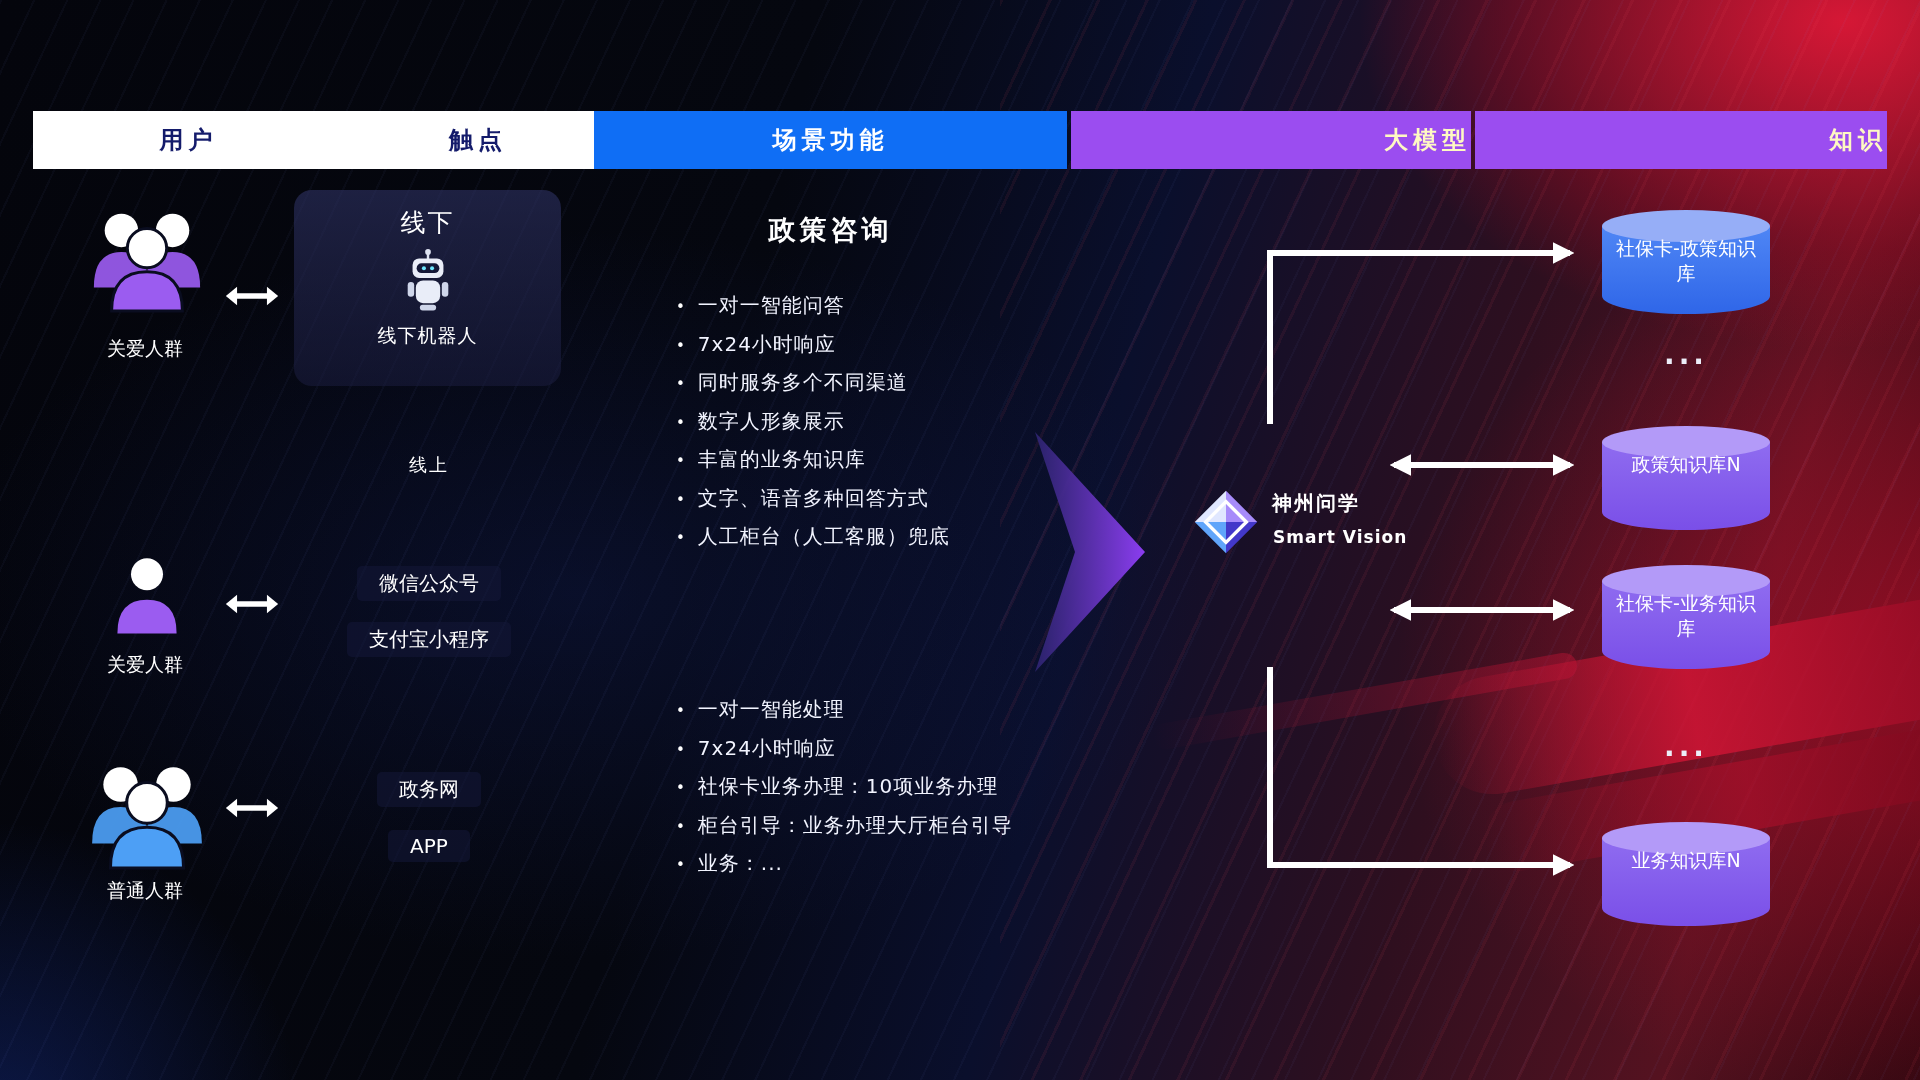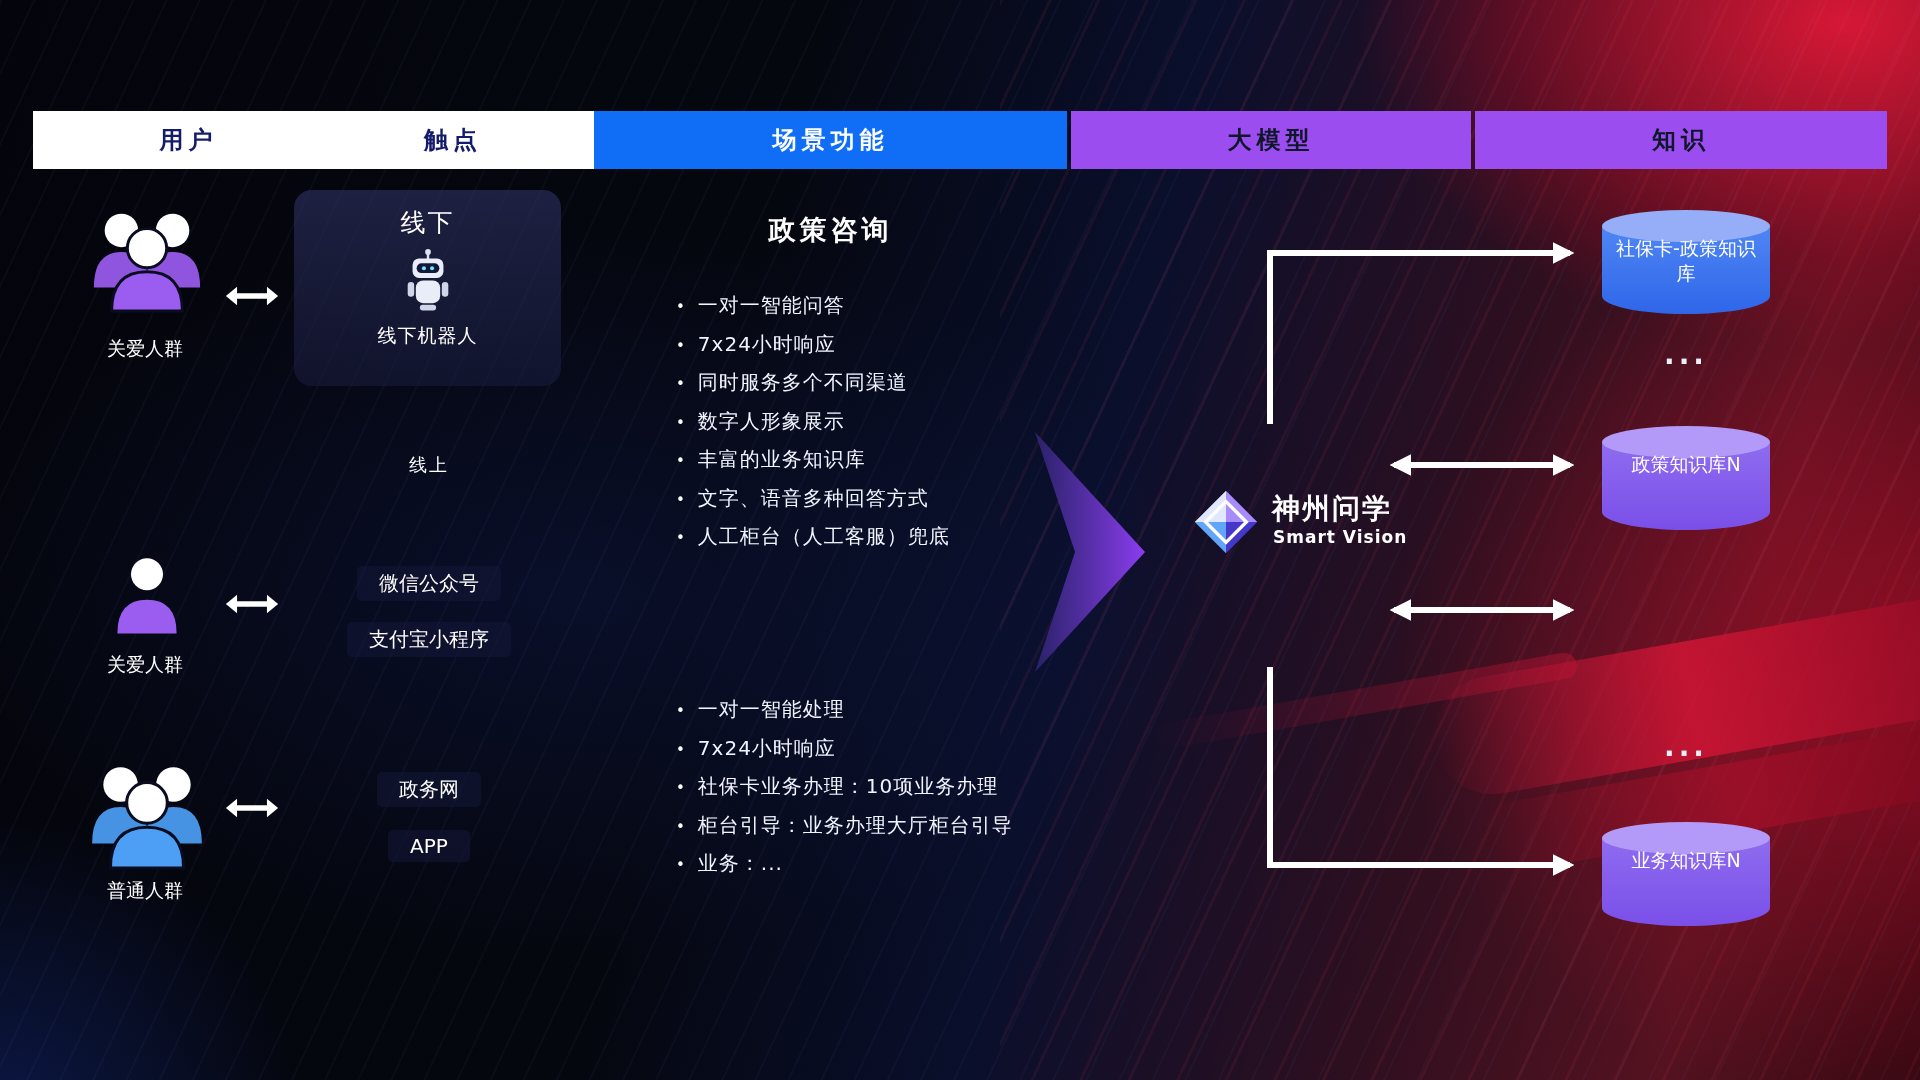--- a/index.html
+++ b/index.html
@@ -16,23 +16,23 @@
   .bg-streaks-blue{position:absolute;inset:0;background:repeating-linear-gradient(115deg,rgba(130,150,255,.04) 0 2px,transparent 2px 30px);}
   .bg-streaks-red{position:absolute;left:1000px;top:0;width:920px;height:1080px;background:repeating-linear-gradient(115deg,rgba(255,80,100,.07) 0 3px,transparent 3px 44px);}
   .swoosh{position:absolute;border-radius:70px;}
   .swoosh-a{left:1430px;top:636px;width:580px;height:118px;transform:rotate(-10deg);opacity:.85;background:linear-gradient(90deg,rgba(200,16,47,0),#d01535 45%,#8a0a22);}
   .swoosh-b{left:1480px;top:760px;width:540px;height:70px;transform:rotate(-10deg);opacity:.7;background:linear-gradient(90deg,rgba(160,12,40,0),#a80f2a 50%,#6e0719);}
   .swoosh-c{left:1150px;top:688px;width:430px;height:26px;transform:rotate(-10deg);opacity:.45;background:linear-gradient(90deg,rgba(200,16,47,0),#c01335);}
 
   .hdr{position:absolute;top:111px;height:58px;display:flex;align-items:center;justify-content:center;font-size:24px;font-weight:bold;letter-spacing:5px;}
   .hdr-white{background:#ffffff;color:#141b6b;padding-left:40px;}
   .hdr-blue{background:#0f6ef5;color:#fff;}
-  .hdr-purple{background:#9b4df0;color:#0f172a;}
+  .hdr-purple{background:#9b4df0;color:#fef9c3;justify-content:flex-end;}
   .hdr1{left:33px;width:231px;}
-  .hdr2{left:253px;width:320px;}
+  .hdr2{left:278px;width:320px;}
   .hdr3{left:594px;width:473px;}
   .hdr4{left:1071px;width:400px;}
   .hdr5{left:1475px;width:412px;}
 
   .icon-wrap{position:absolute;}
   .icon-wrap svg{display:block;width:100%;height:100%;}
   .u1{left:86px;top:192px;width:122px;height:128px;color:#9b5cf0;}
   .u2{left:111px;top:549px;width:72px;height:92px;color:#9b5cf0;}
   .u3{left:84px;top:746px;width:126px;height:130px;color:#4d9ff5;}
   .ulabel{position:absolute;left:45px;width:200px;text-align:center;font-size:19px;color:#fff;}
@@ -55,21 +55,21 @@
   .st1{top:212px;} .st2{top:594px;}
   .slist{position:absolute;left:676px;display:flex;flex-direction:column;gap:11.5px;font-size:20px;color:#f2f4ff;letter-spacing:1px;}
   .sl1{top:292px;} .sl2{top:696px;}
   .li{display:flex;gap:12px;align-items:baseline;}
   .li::before{content:"•";font-size:15px;color:#fff;}
 
   .bigarrow{position:absolute;left:1035px;top:432px;width:110px;height:240px;}
 
   .logo-mark{position:absolute;left:1192px;top:488px;width:68px;height:68px;}
   .logo-mark svg{width:100%;height:100%;}
-  .logo-name{position:absolute;left:1272px;top:490px;font-size:28px;font-weight:bold;letter-spacing:2px;}
+  .logo-name{position:absolute;left:1272px;top:490px;font-size:20px;font-weight:bold;letter-spacing:2px;}
   .logo-sub{position:absolute;left:1273px;top:527px;font-size:17px;font-weight:bold;letter-spacing:1px;}
 
   .cyl{position:absolute;left:1598px;width:176px;height:112px;}
   .cyl svg{position:absolute;inset:0;width:100%;height:100%;}
   .cyl-label{position:absolute;top:30px;left:0;width:100%;box-sizing:border-box;padding:0 13px;text-align:center;font-size:19px;line-height:1.3;}
   .cy1{top:206px;} .cy2{top:422px;} .cy3{top:561px;} .cy4{top:818px;}
   .dots{position:absolute;left:1598px;width:176px;text-align:center;font-size:28px;font-weight:bold;letter-spacing:4px;color:#eceef8;}
   .d1{top:338px;} .d2{top:730px;}
 
   .connectors{position:absolute;inset:0;width:1920px;height:1080px;pointer-events:none;}
@@ -268,23 +268,30 @@
   <div class="dots d1">...</div>
 
   <div class="cyl cy2">
     <svg viewBox="0 0 176 112">
       <path d="M4,20 L4,90 C4,100 42,108 88,108 C134,108 172,100 172,90 L172,20 Z" fill="url(#cylPurple)"></path>
       <ellipse cx="88" cy="20" rx="84" ry="16" fill="#b39af8"></ellipse>
     </svg>
     <div class="cyl-label">政策知识库N</div>
   </div>
 
-  <div class="dots d2">...</div>
-
-  <div class="cyl cy4">
+  <div class="cyl cy3">
     <svg viewBox="0 0 176 112">
       <path d="M4,20 L4,90 C4,100 42,108 88,108 C134,108 172,100 172,90 L172,20 Z" fill="url(#cylPurple)"></path>
       <ellipse cx="88" cy="20" rx="84" ry="16" fill="#b39af8"></ellipse>
     </svg>
+    <div class="cyl-label">社保卡-业务知识库</div>
+  </div>
+  <div class="dots d2">...</div>
+
+  <div class="cyl cy4">
+    <svg viewBox="0 0 176 112">
+      <path d="M4,20 L4,90 C4,100 42,108 88,108 C134,108 172,100 172,90 L172,20 Z" fill="url(#cylPurple)"></path>
+      <ellipse cx="88" cy="20" rx="84" ry="16" fill="#b39af8"></ellipse>
+    </svg>
     <div class="cyl-label">业务知识库N</div>
   </div>
 
 </div>
 
 </body></html>

